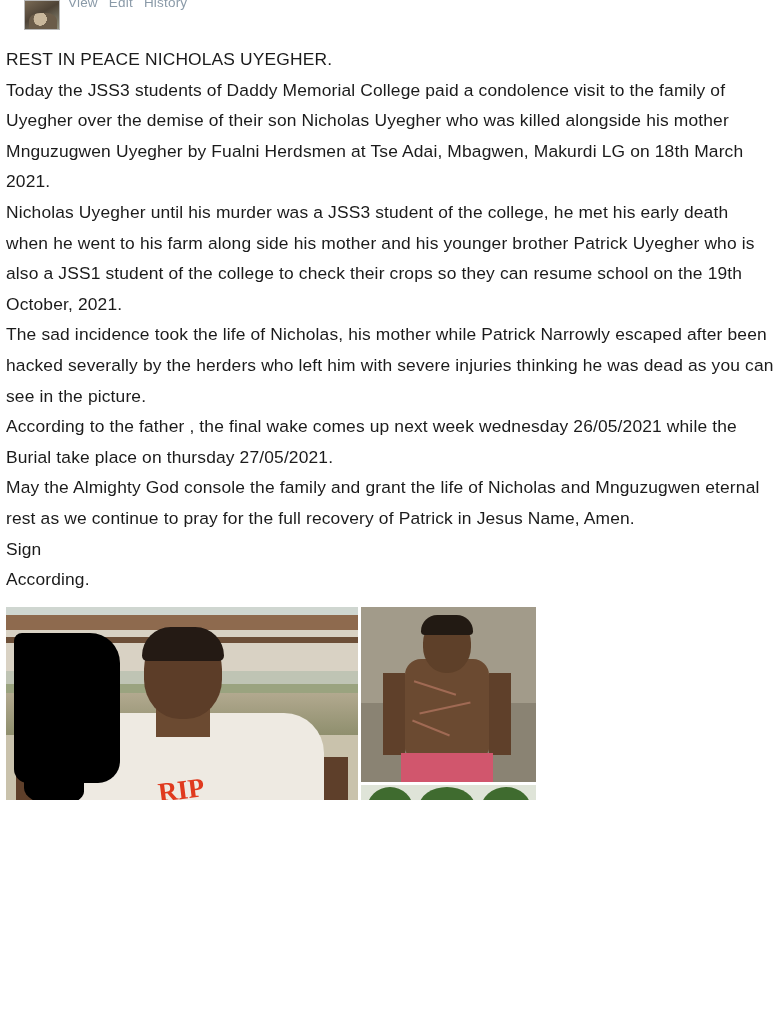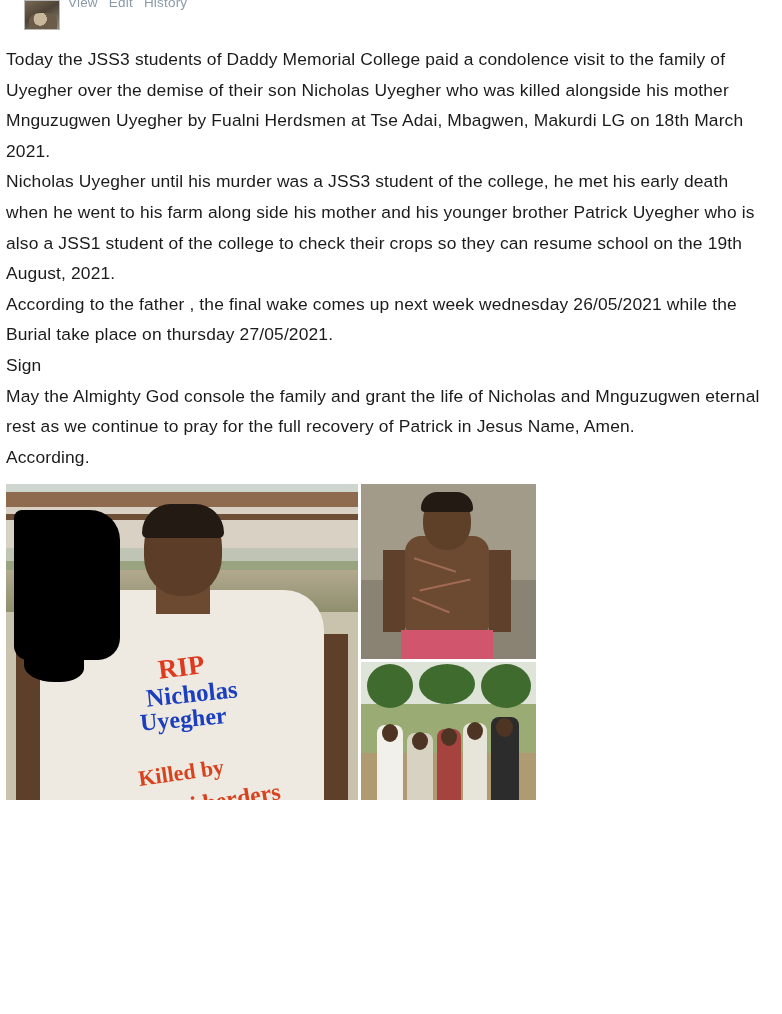--- a/index.html
+++ b/index.html
@@ -187,25 +187,27 @@
 <div id="page">
 
   <div class="topbar">
     <div class="avatar"></div>
     <div class="actionbar">
       <span>View</span><span>Edit</span><span>History</span>
     </div>
   </div>
 
   <div class="post">
+    <p class="headline">REST IN PEACE NICHOLAS UYEGHER.</p>
     <p>Today the JSS3 students of Daddy Memorial College paid a condolence visit to the family of Uyegher over the demise of their son Nicholas Uyegher who was killed alongside his mother Mnguzugwen Uyegher by Fualni Herdsmen at Tse Adai, Mbagwen, Makurdi LG on 18th March 2021.</p>
-    <p>Nicholas Uyegher until his murder was a JSS3 student of the college, he met his early death when he went to his farm along side his mother and his younger brother Patrick Uyegher who is also a JSS1 student of the college to check their crops so they can resume school on the 19th August,  2021.</p>
+    <p>Nicholas Uyegher until his murder was a JSS3 student of the college, he met his early death when he went to his farm along side his mother and his younger brother Patrick Uyegher who is also a JSS1 student of the college to check their crops so they can resume school on the 19th October,  2021.</p>
+    <p>The sad incidence took the life of Nicholas, his mother while Patrick Narrowly escaped after been hacked severally by the herders who left him with severe injuries thinking he was dead as you can see in the picture.</p>
     <p>According to the father , the final wake comes up next week wednesday 26/05/2021 while the Burial take place on thursday 27/05/2021.</p>
+    <p>May the Almighty God console the family and grant the life of Nicholas and Mnguzugwen eternal rest as we continue to pray for the full recovery of Patrick in Jesus Name, Amen.</p>
     <p>Sign</p>
-    <p>May the Almighty God console the family and grant the life of Nicholas and Mnguzugwen eternal rest as we continue to pray for the full recovery of Patrick in Jesus Name, Amen.</p>
     <p>According.</p>
   </div>
 
   <div class="photos">
     <div class="grid">
       <div class="col-left">
         <div class="ph main">
           <div class="sky"></div>
           <div class="building"></div>
           <div class="roofline"></div>

